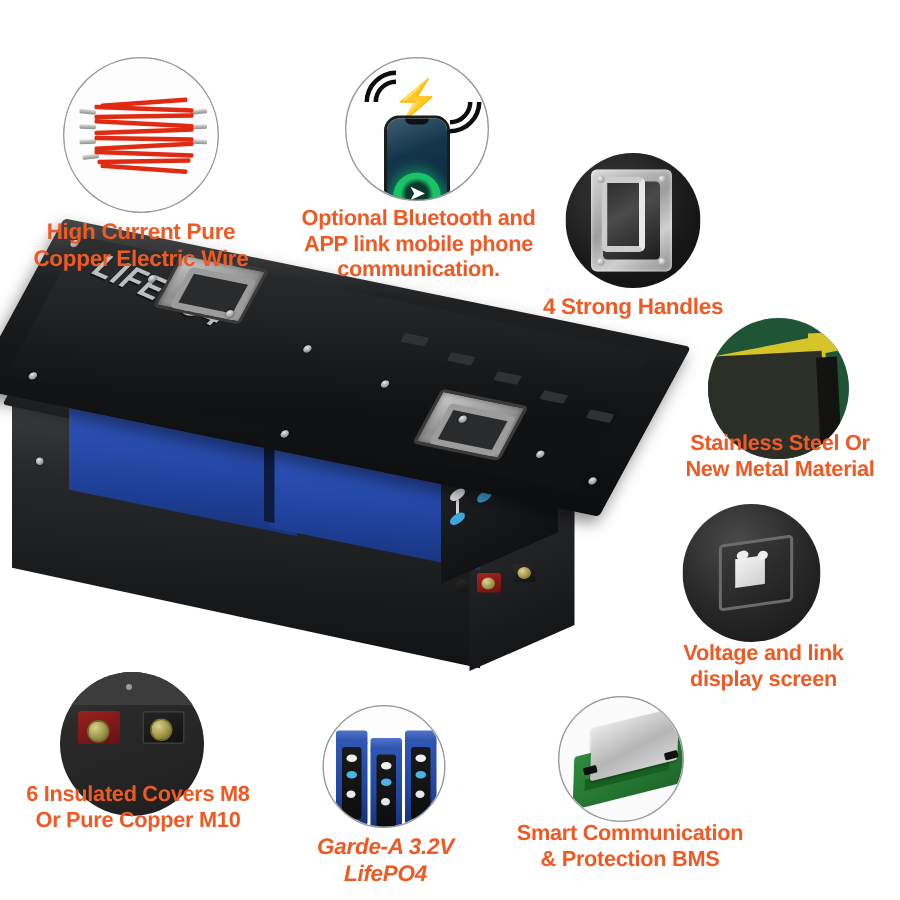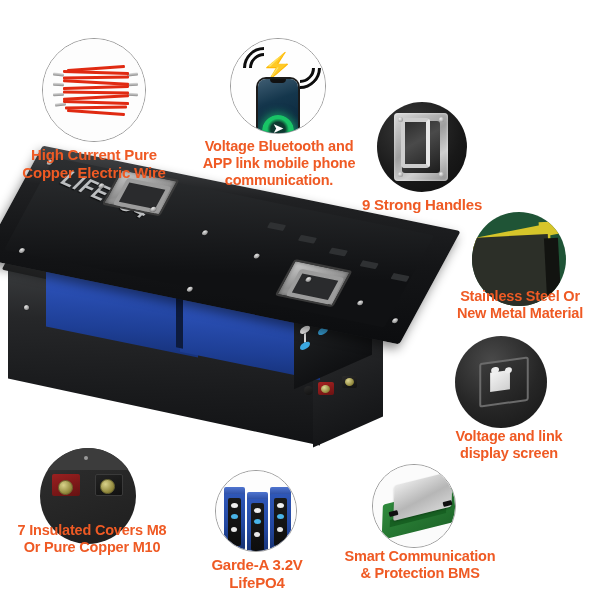--- a/index.html
+++ b/index.html
@@ -310,38 +310,38 @@
       <div class="wave" style="left:12px;top:8px;width:36px;height:36px;transform:rotate(45deg);"></div>
       <div class="wave" style="left:54px;top:14px;width:24px;height:24px;transform:rotate(225deg);"></div>
       <div class="wave" style="left:48px;top:8px;width:36px;height:36px;transform:rotate(225deg);"></div>
       <div class="boltglyph">⚡</div>
       <div class="ph-body">
         <div class="ph-notch"></div>
         <div class="ph-ring"></div>
         <div class="ph-bolt">➤</div>
       </div>
     </div>
-    <div class="cap" style="left:184px;top:138px;width:190px;font-size:14.5px;">Voltage Bluetooth and
+    <div class="cap" style="left:184px;top:138px;width:190px;font-size:14.5px;">Optional Bluetooth and
 APP link mobile phone
 communication.</div>
   </div>
 
   <div class="callout">
     <div class="bubble" style="left:377px;top:102px;width:90px;height:90px;">
       <div class="h-dark"></div>
       <div class="h-plate">
         <div class="h-recess"></div>
         <div class="h-bar"></div>
         <div class="h-screw" style="left:4px;top:4px;"></div>
         <div class="h-screw" style="left:45px;top:4px;"></div>
         <div class="h-screw" style="left:4px;top:59px;"></div>
         <div class="h-screw" style="left:45px;top:59px;"></div>
       </div>
     </div>
-    <div class="cap" style="left:347px;top:196px;width:150px;font-size:15px;">9 Strong Handles</div>
+    <div class="cap" style="left:347px;top:196px;width:150px;font-size:15px;">4 Strong Handles</div>
   </div>
 
   <div class="callout">
     <div class="bubble" style="left:472px;top:212px;width:94px;height:94px;">
       <div class="m-green"></div>
       <div class="m-yellow"></div>
       <div class="m-yellow2"></div>
       <div class="m-dark"></div>
       <div class="m-dark2"></div>
     </div>
@@ -365,21 +365,21 @@
   <div class="callout">
     <div class="bubble" style="left:40px;top:448px;width:96px;height:96px;">
       <div class="c-bg"></div>
       <div class="c-top"></div>
       <div class="c-red"></div>
       <div class="c-term" style="left:18px;top:32px;"></div>
       <div class="c-blk"></div>
       <div class="c-term" style="left:60px;top:31px;"></div>
       <div style="position:absolute;left:44px;top:8px;width:4px;height:4px;border-radius:50%;background:#9a9a9a;"></div>
     </div>
-    <div class="cap" style="left:2px;top:522px;width:180px;font-size:14.5px;">7 Insulated Covers M8
+    <div class="cap" style="left:2px;top:522px;width:180px;font-size:14.5px;">6 Insulated Covers M8
 Or Pure Copper M10</div>
   </div>
 
   <div class="callout">
     <div class="bubble ring" style="left:215px;top:470px;width:82px;height:82px;">
       <div style="position:absolute;inset:0;background:#fdfdfd;"></div>
 
       <div class="cell" style="left:8px;top:16px;">
         <div class="celltop" style="left:0;top:0;"></div>
         <div class="cellbody" style="left:0;top:7px;"></div>
@@ -400,21 +400,21 @@
 
       <div class="cell" style="left:54px;top:16px;">
         <div class="celltop" style="left:0;top:0;"></div>
         <div class="cellbody" style="left:0;top:7px;"></div>
         <div class="cellstrip" style="left:4px;top:11px;"></div>
         <div class="tdot" style="left:7px;top:16px;width:7px;height:5px;background:#f0f0f0;"></div>
         <div class="tdot" style="left:7px;top:27px;width:7px;height:5px;background:#49b4e8;"></div>
         <div class="tdot" style="left:7px;top:40px;width:6px;height:5px;background:#e8e8e8;"></div>
       </div>
     </div>
-    <div class="cap" style="left:178px;top:556px;width:158px;font-size:15px;">Garde-A 3.2V
+    <div class="cap" style="left:178px;top:556px;width:158px;font-size:15px;font-style:italic;">Garde-A 3.2V
 LifePO4</div>
   </div>
 
   <div class="callout">
     <div class="bubble ring" style="left:372px;top:464px;width:84px;height:84px;">
       <div class="b-bg"></div>
       <div class="b-pcb"></div>
       <div class="b-conn"></div>
       <div class="b-heat"></div>
       <div class="b-chip" style="left:16px;top:46px;width:9px;height:5px;transform:rotate(-14deg);"></div>

